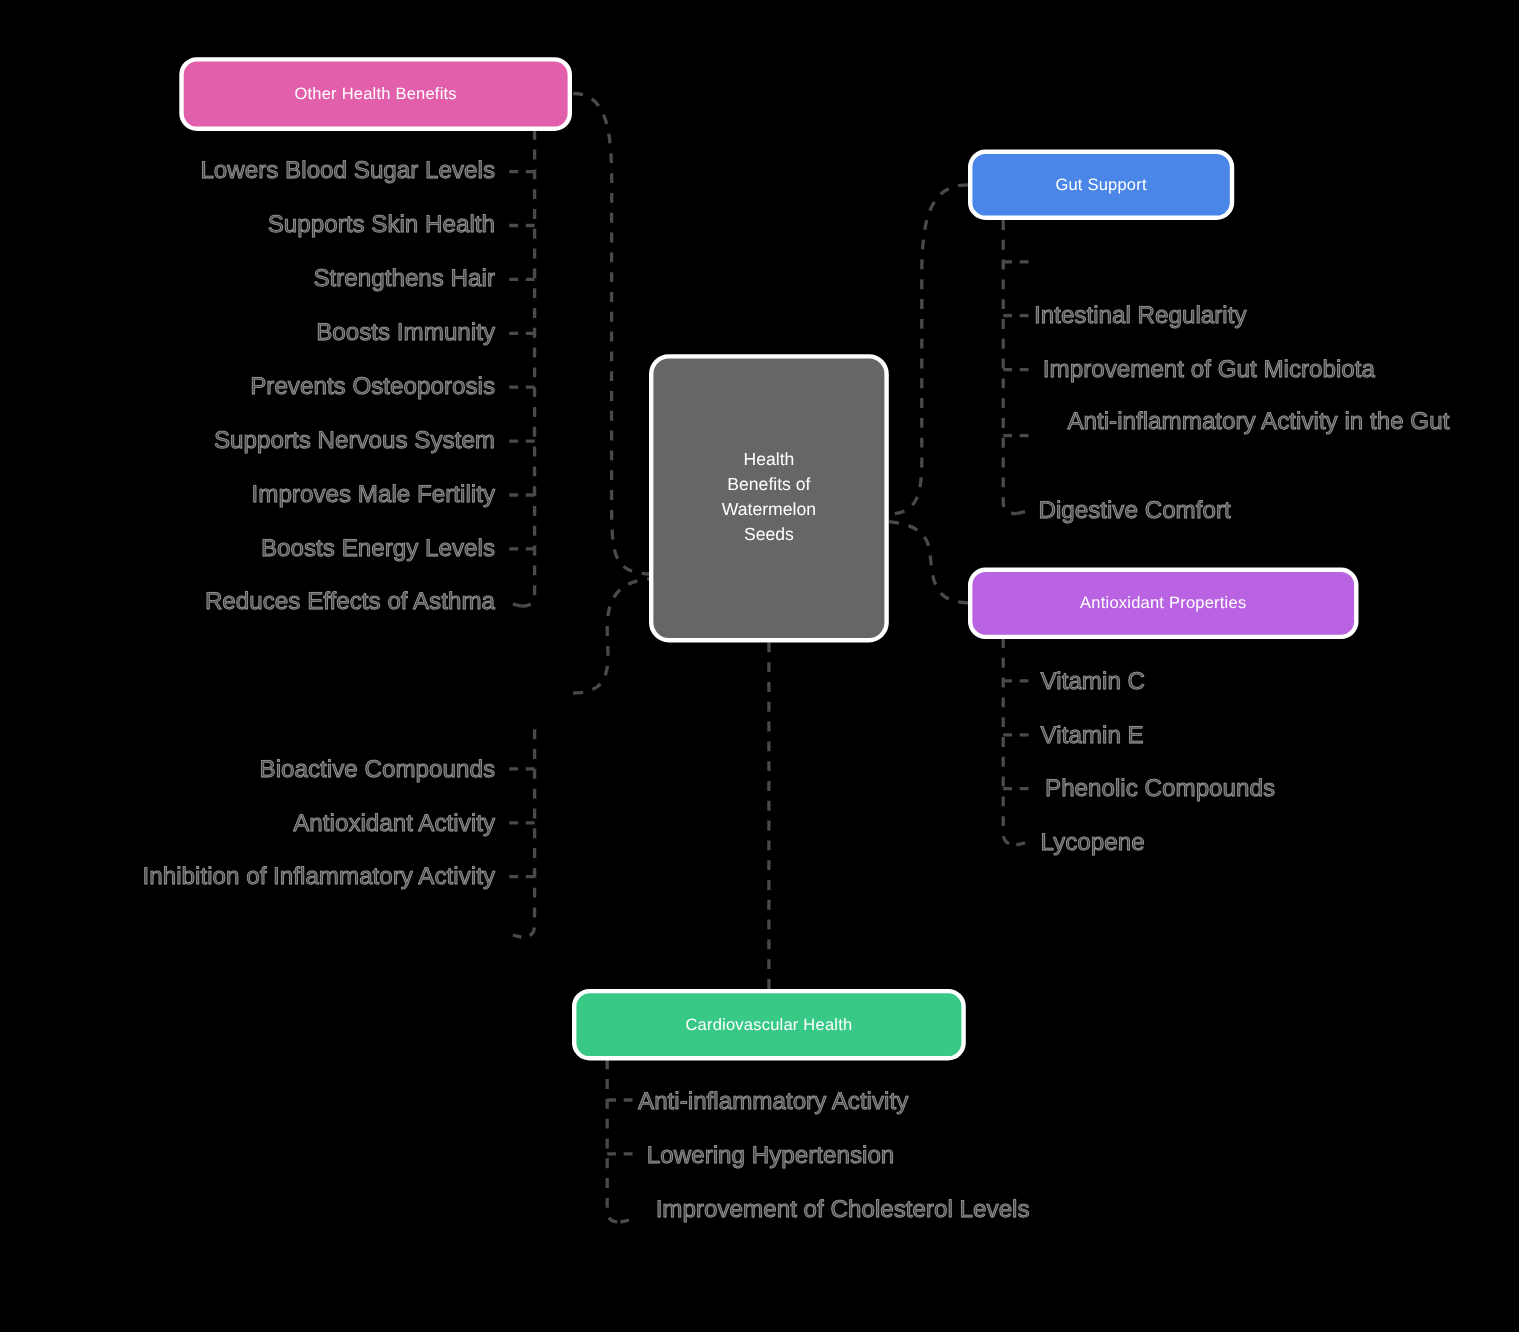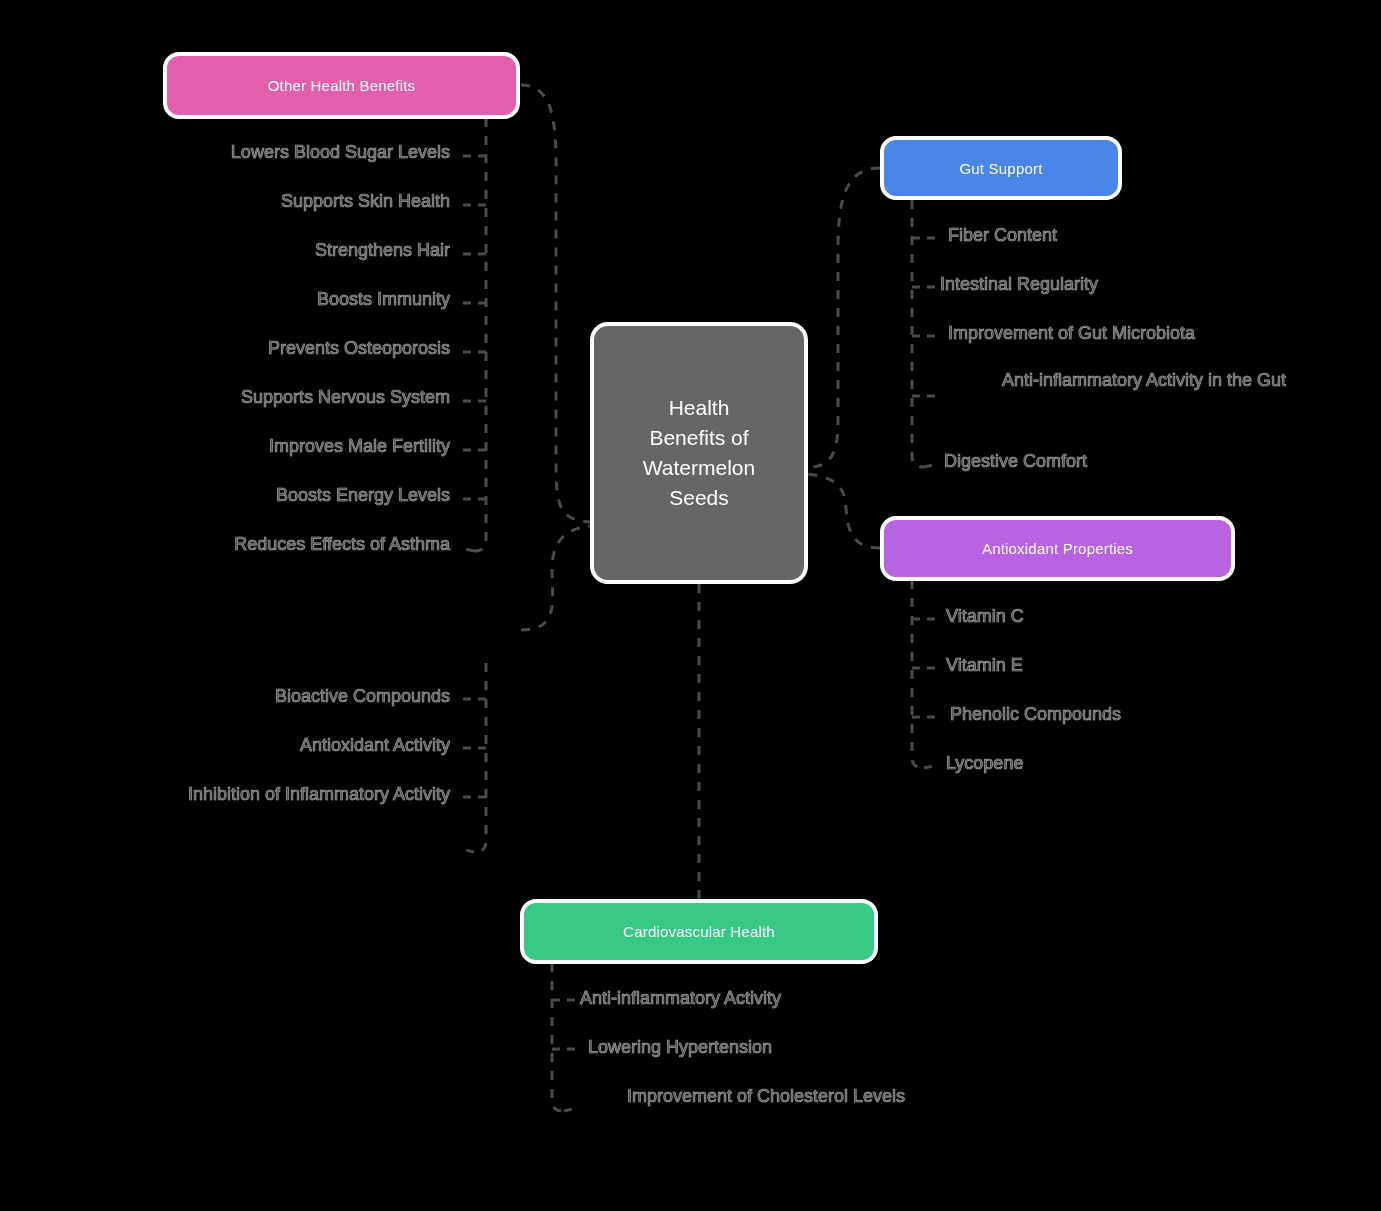--- a/index.html
+++ b/index.html
@@ -30,30 +30,30 @@
     z-index: 5;
   }
   .chip-center {
     position: absolute;
     display: flex; align-items: center; justify-content: center;
     text-align: center;
     border-radius: 18px;
     border: 4px solid #ffffff;
     background: #666666;
     color: #ffffff;
-    font-size: 21px;
+    font-size: 16px;
     line-height: 1.42;
     z-index: 5;
   }
 
   
   .leaf {
     position: absolute;
     color: #4b4b4b;
-    font-size: 18px;
+    font-size: 22px;
     line-height: 1.22;
     -webkit-text-stroke: 0.7px #9a9a9a;
     text-shadow: 0 0 1px #8d8d8d;
     white-space: pre-line;
   }
   .leaf.right { text-align: left; }
   .leaf.left  { text-align: right; }
   .leaf.wrapped { white-space: normal; text-align: center; }
 </style>
 </head>
@@ -151,21 +151,20 @@
   <div class="leaf left" style="left:60px; top:485px; width:390px;">Boosts Energy Levels</div>
   <div class="leaf left" style="left:60px; top:534px; width:390px;">Reduces Effects of Asthma</div>
 
   <div class="leaf left" style="left:30px; top:686px; width:420px;">Bioactive Compounds</div>
   <div class="leaf left" style="left:30px; top:735px; width:420px;text-align:right;">Antioxidant Activity</div>
   <div class="leaf left" style="left:30px; top:784px; width:420px;">Inhibition of Inflammatory Activity</div>
 
   <div class="chip" style="left:880px; top:136px; width:242px; height:64px; background:#4a86e8;">
     <span>Gut Support</span>
   </div>
-  <div class="leaf right" style="left:948px; top:225px; width:420px;">Fiber Content</div>
   <div class="leaf right" style="left:940px; top:274px; width:430px;">Intestinal Regularity</div>
   <div class="leaf right" style="left:948px; top:323px; width:420px;">Improvement of Gut Microbiota</div>
   <div class="leaf wrapped" style="left:946px; top:370px; width:396px;">Anti-inflammatory Activity in the Gut</div>
   <div class="leaf right" style="left:944px; top:451px; width:420px;">Digestive Comfort</div>
 
   <div class="chip" style="left:880px; top:516px; width:355px; height:65px; background:#ba63e2;">
     <span>Antioxidant Properties</span>
   </div>
   <div class="leaf right" style="left:946px; top:606px; width:420px;">Vitamin C</div>
   <div class="leaf right" style="left:946px; top:655px; width:420px;">Vitamin E</div>

